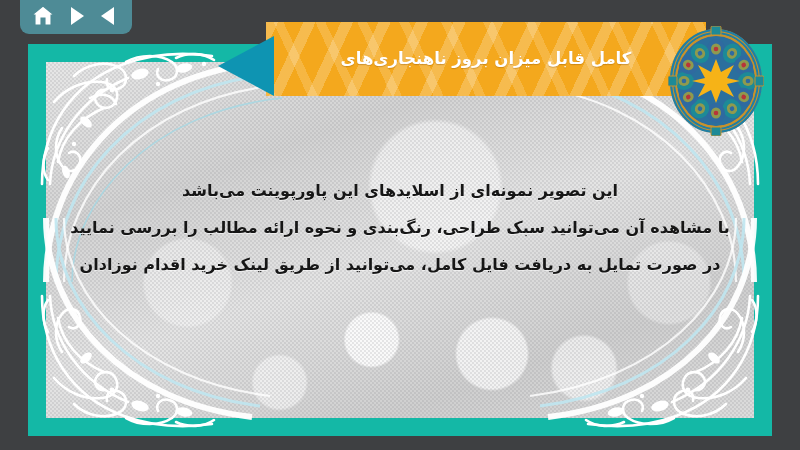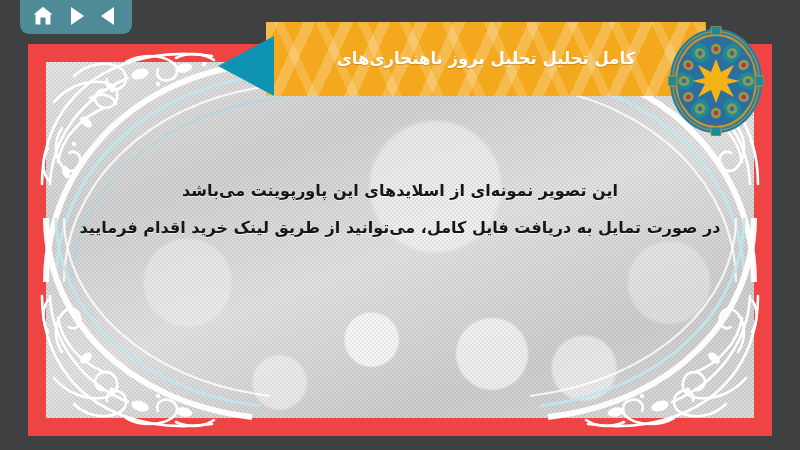--- a/index.html
+++ b/index.html
@@ -26,21 +26,21 @@
   }
   .navbtn{
     width:26px;height:26px;display:flex;align-items:center;justify-content:center;
     cursor:pointer;
   }
   .navbtn svg{display:block;}
 
   
   #slide{
     position:absolute;left:28px;top:44px;width:744px;height:392px;
-    background:#ef4444;
+    background:#14b8a6;
     overflow:hidden;
     z-index:10;
   }
   
   #panel{
     position:absolute;left:18px;top:18px;right:18px;bottom:18px;
     background:
       radial-gradient(circle at 46% 78%, rgba(255,255,255,.85) 0 5.5%, rgba(255,255,255,0) 6%),
       radial-gradient(circle at 63% 82%, rgba(255,255,255,.72) 0 6.5%, rgba(255,255,255,0) 7%),
       radial-gradient(circle at 76% 86%, rgba(255,255,255,.6) 0 5%, rgba(255,255,255,0) 5.5%),
@@ -232,34 +232,35 @@
         <path d="M34 84 C26 96 26 112 34 122 C40 130 50 128 52 119 C54 111 47 105 41 109"></path>
       </g>
       <g fill="#ffffff">
         <ellipse cx="112" cy="30" rx="9" ry="5" transform="rotate(-18 112 30)"></ellipse>
         <ellipse cx="58" cy="78" rx="7" ry="4" transform="rotate(42 58 78)"></ellipse>
       </g>
     </svg>
 
     <div id="body-text">
       <p>این تصویر نمونه‌ای از اسلایدهای این پاورپوینت می‌باشد</p>
-      <p>در صورت تمایل به دریافت فایل کامل، می‌توانید از طریق لینک خرید اقدام فرمایید</p>
+      <p>با مشاهده آن می‌توانید سبک طراحی، رنگ‌بندی و نحوه ارائه مطالب را بررسی نمایید</p>
+      <p>در صورت تمایل به دریافت فایل کامل، می‌توانید از طریق لینک خرید اقدام نوزادان</p>
     </div>
 
   </div>
 
   <div id="ribbon">
 
     <svg id="ribbon-arrow" viewBox="0 0 56 60">
       <polygon points="56,0 56,60 0,30" fill="#0e94b2"></polygon>
     </svg>
 
     <div id="ribbon-band">
       <div id="title-text">
-        <span>کامل تحلیل تحلیل بروز ناهنجاری‌های</span>
+        <span>کامل قابل میزان بروز ناهنجاری‌های</span>
       </div>
     </div>
 
     <svg id="medallion" viewBox="0 0 96 110">
       <defs>
         <clipPath id="medclip">
             <ellipse cx="48" cy="55" rx="46" ry="52"></ellipse>
           </clipPath>
       </defs>
       <ellipse cx="48" cy="55" rx="46" ry="52" fill="#c8922c"></ellipse>

